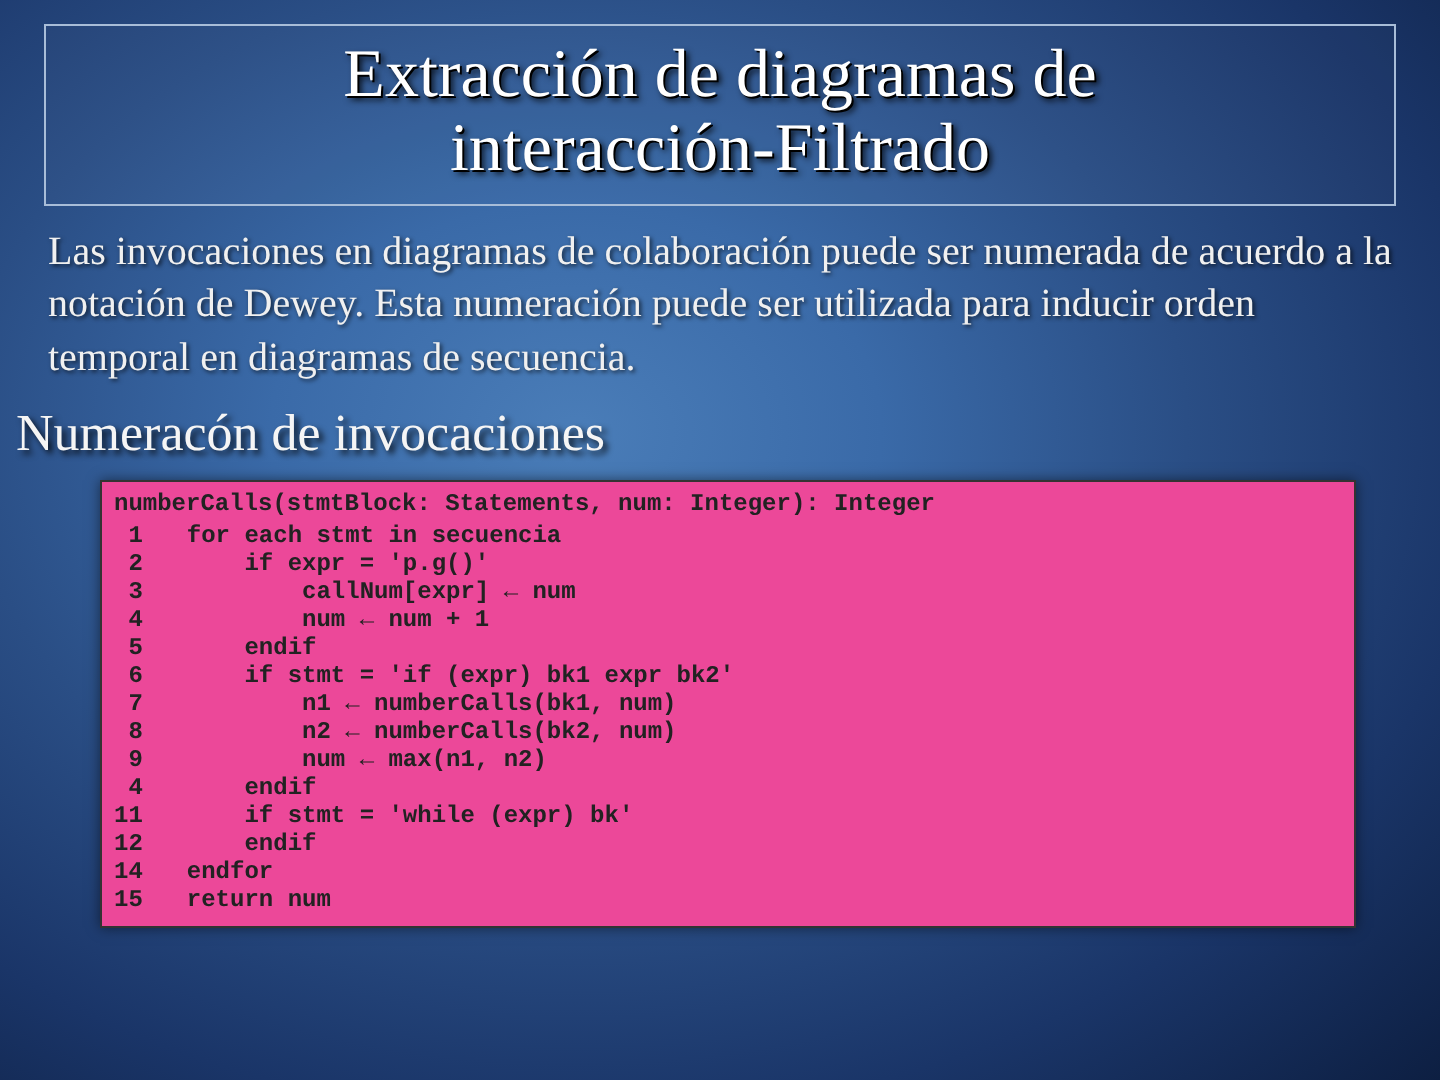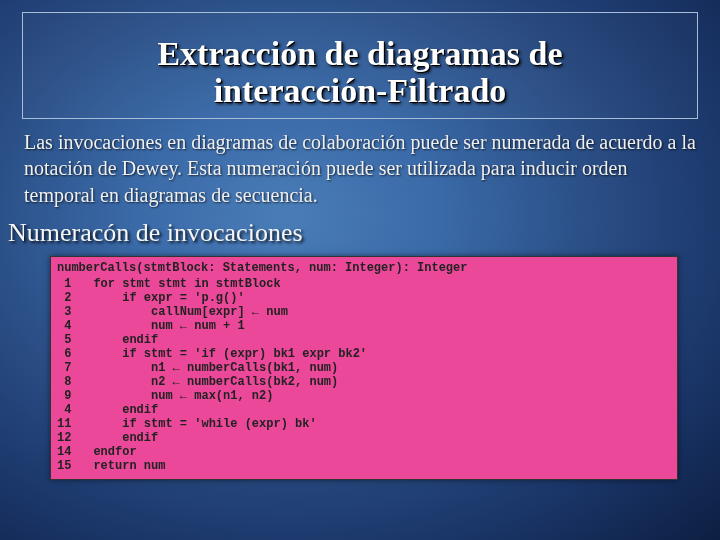--- a/index.html
+++ b/index.html
@@ -12,25 +12,24 @@
   }
   .title-box {
     margin: 12px 22px 10px 22px;
     border: 1px solid #a8bdd8;
     background: rgba(255,255,255,0.02);
     text-align: center;
     padding: 6px 10px 8px 10px;
   }
   .title-box h1 {
     font-size: 34px;
-    font-weight: bold;
+    font-weight: normal;
     color: #fff;
     text-shadow: 2px 2px 3px rgba(0,0,0,0.85), 1px 1px 0 #000;
     line-height: 1.1;
-    margin-top: 16px;
   }
   .body-text {
     margin: 2px 24px 4px 24px;
     font-size: 20px;
     line-height: 1.32;
     color: #f0f0f0;
     text-shadow: 1px 1px 2px rgba(0,0,0,0.7);
   }
   .subhead {
     margin: 10px 24px 8px 8px;
@@ -89,21 +88,21 @@
 <p class="body-text">Las invocaciones en diagramas de colaboración puede ser numerada de acuerdo a la notación de Dewey. Esta numeración puede ser utilizada para inducir orden temporal en diagramas de secuencia.</p>
 
 <div class="subhead">Numeracón de invocaciones</div>
 
 <div class="code-frame">
   <div class="code-header">numberCalls(stmtBlock: Statements, num: Integer): Integer</div>
   <table class="code-table">
     <tbody id="code-body">
         <tr>
           <td class="lineno">1</td>
-          <td class="code">for stmt stmt in stmtBlock</td>
+          <td class="code">for each stmt in secuencia</td>
         </tr>
         <tr>
           <td class="lineno">2</td>
           <td class="code">    if expr = 'p.g()'</td>
         </tr>
         <tr>
           <td class="lineno">3</td>
           <td class="code">        callNum[expr] ← num</td>
         </tr>
         <tr>

